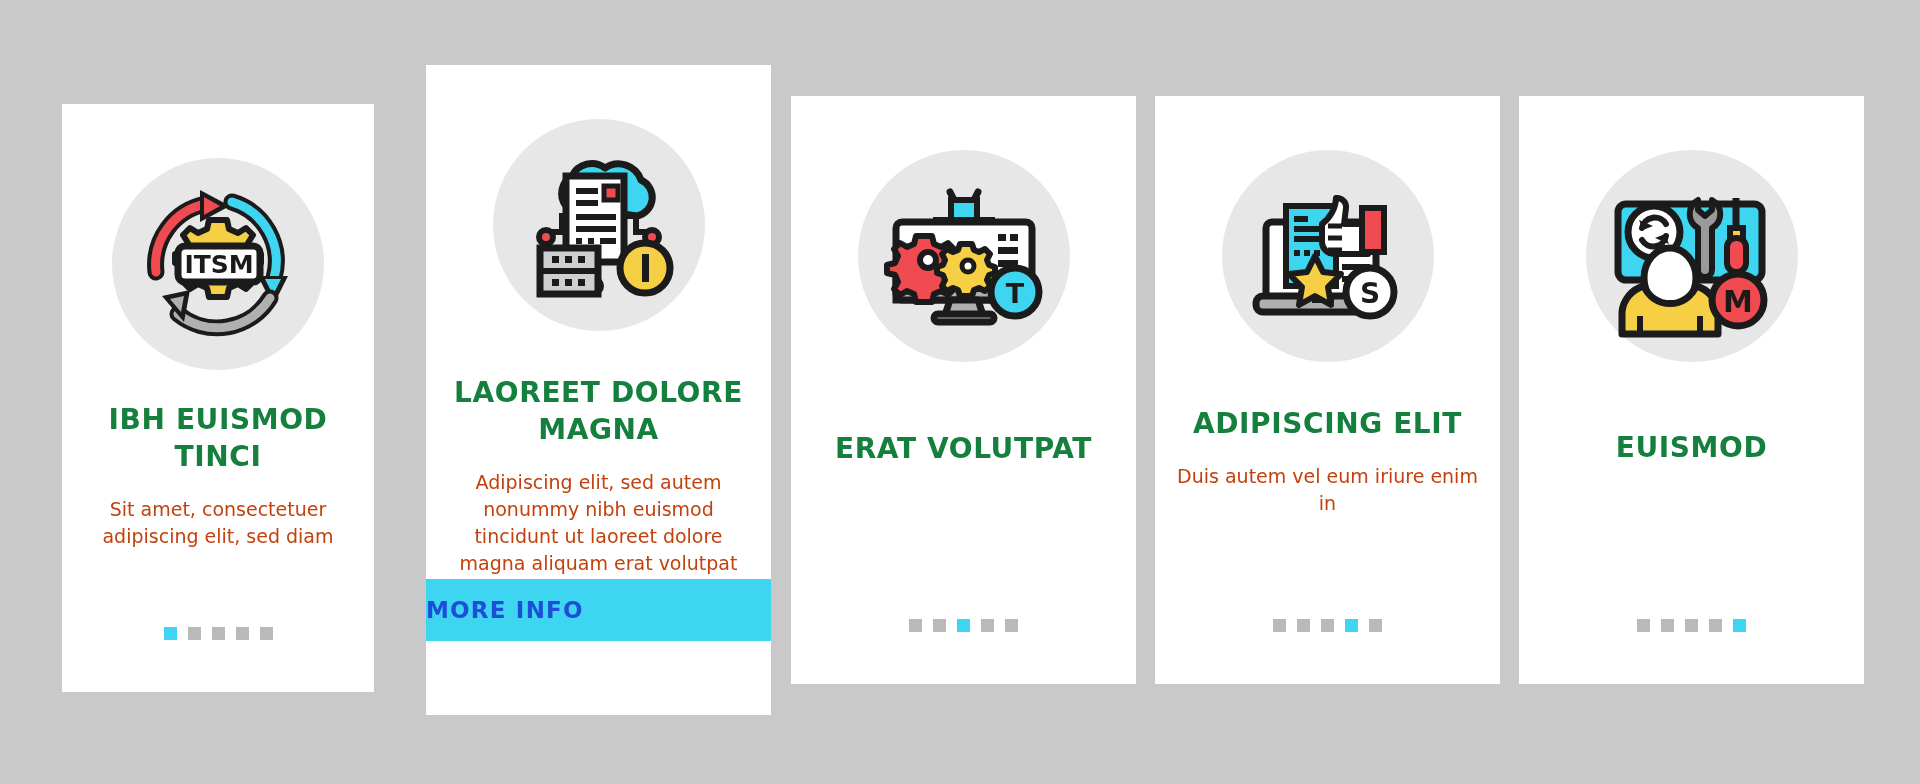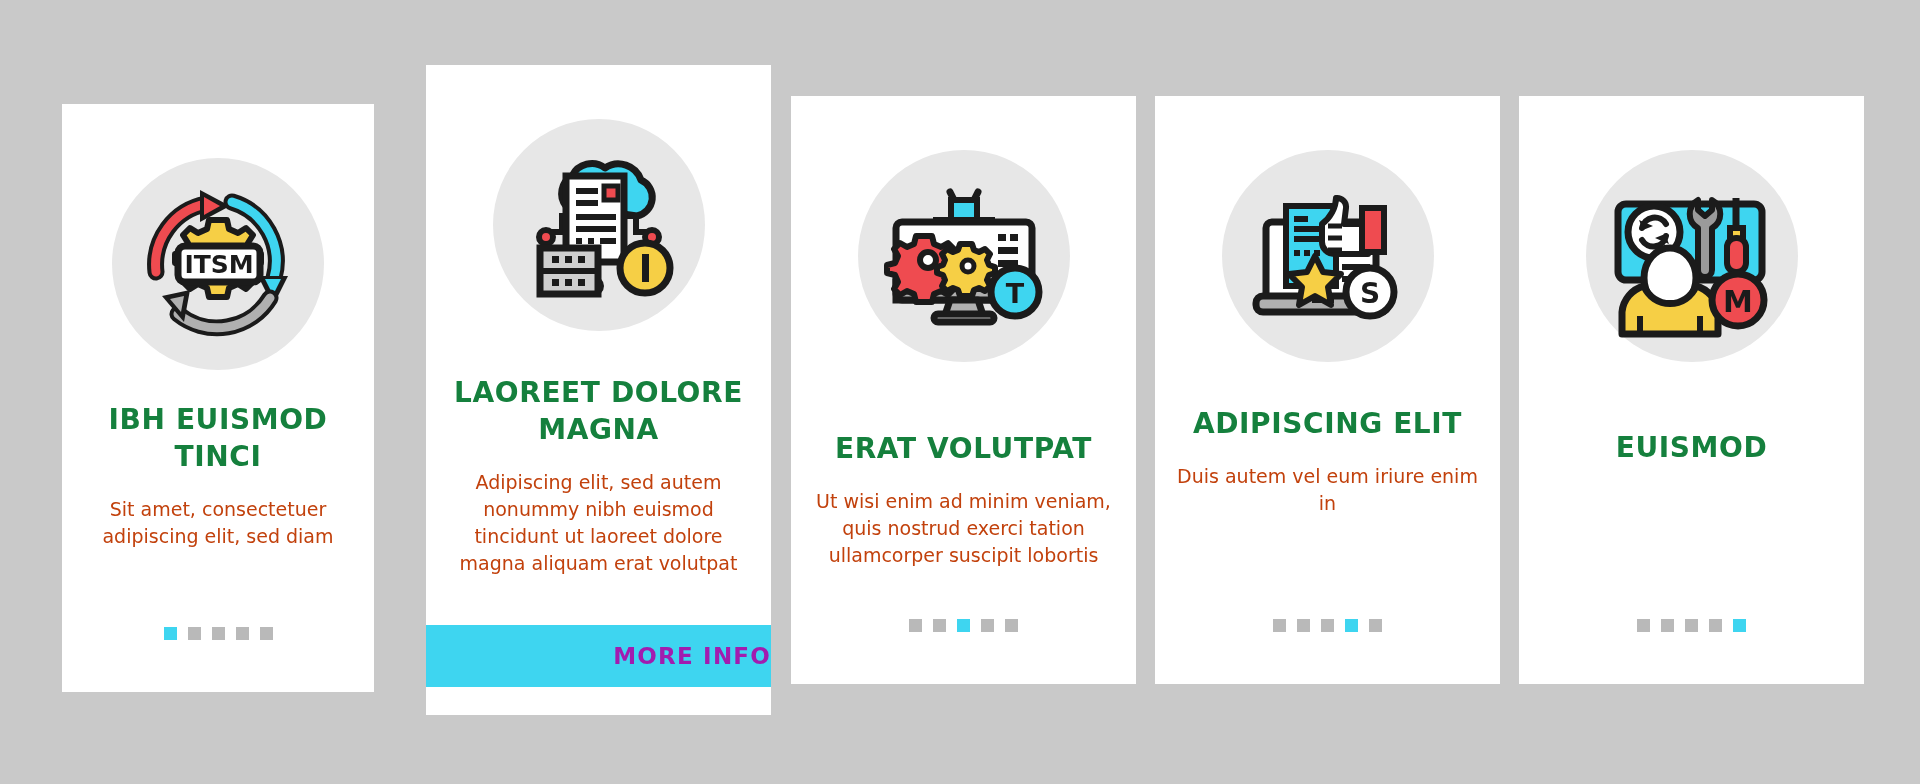--- a/index.html
+++ b/index.html
@@ -76,30 +76,30 @@
     display: flex;
     gap: 11px;
     margin-bottom: 52px;
   }
   .dot { width: 13px; height: 13px; background: #b9b9b9; }
   .dot.active { background: #3ed5f0; }
 
   .cta {
     width: 100%;
     background: #3ed5f0;
-    color: #a21caf;
+    color: #1d4ed8;
     font-weight: bold;
     font-size: 23px;
     letter-spacing: 1.2px;
-    text-align: right;
+    text-align: left;
     padding: 18px 0;
     border: none;
     font-family: "DejaVu Sans", sans-serif;
     cursor: pointer;
-    margin-bottom: 28px;
+    margin-bottom: 74px;
   }
 </style>
 </head>
 <body>
 
 <div class="stage">
 
   <div class="card card-1">
     <div class="icon-wrap">
       <svg width="168" height="168" viewBox="0 0 168 168" aria-hidden="true">
@@ -209,21 +209,20 @@
         <rect x="132" y="64" width="8" height="7" fill="#1b1b1b"></rect>
         <rect x="120" y="77" width="20" height="7" fill="#1b1b1b"></rect>
         <rect x="120" y="90" width="20" height="7" fill="#1b1b1b"></rect>
         <rect x="120" y="103" width="20" height="7" fill="#1b1b1b"></rect>
 
         <circle cx="137" cy="122" r="24" fill="#3ed5f0" stroke="#1b1b1b" stroke-width="7"></circle>
         <text x="137" y="133" font-family="DejaVu Sans, sans-serif" font-size="27" font-weight="bold" fill="#1b1b1b" text-anchor="middle">T</text>
       </svg>
     </div>
     <div class="card-title">ERAT VOLUTPAT</div>
-    <div class="card-body">Ut wisi enim ad minim veniam, quis nostrud exerci tation ullamcorper suscipit lobortis</div>
     <div class="spacer"></div>
     <div class="dots">
       <span class="dot"></span>
       <span class="dot"></span>
       <span class="dot active"></span>
       <span class="dot"></span>
       <span class="dot"></span>
     </div>
   </div>
 

